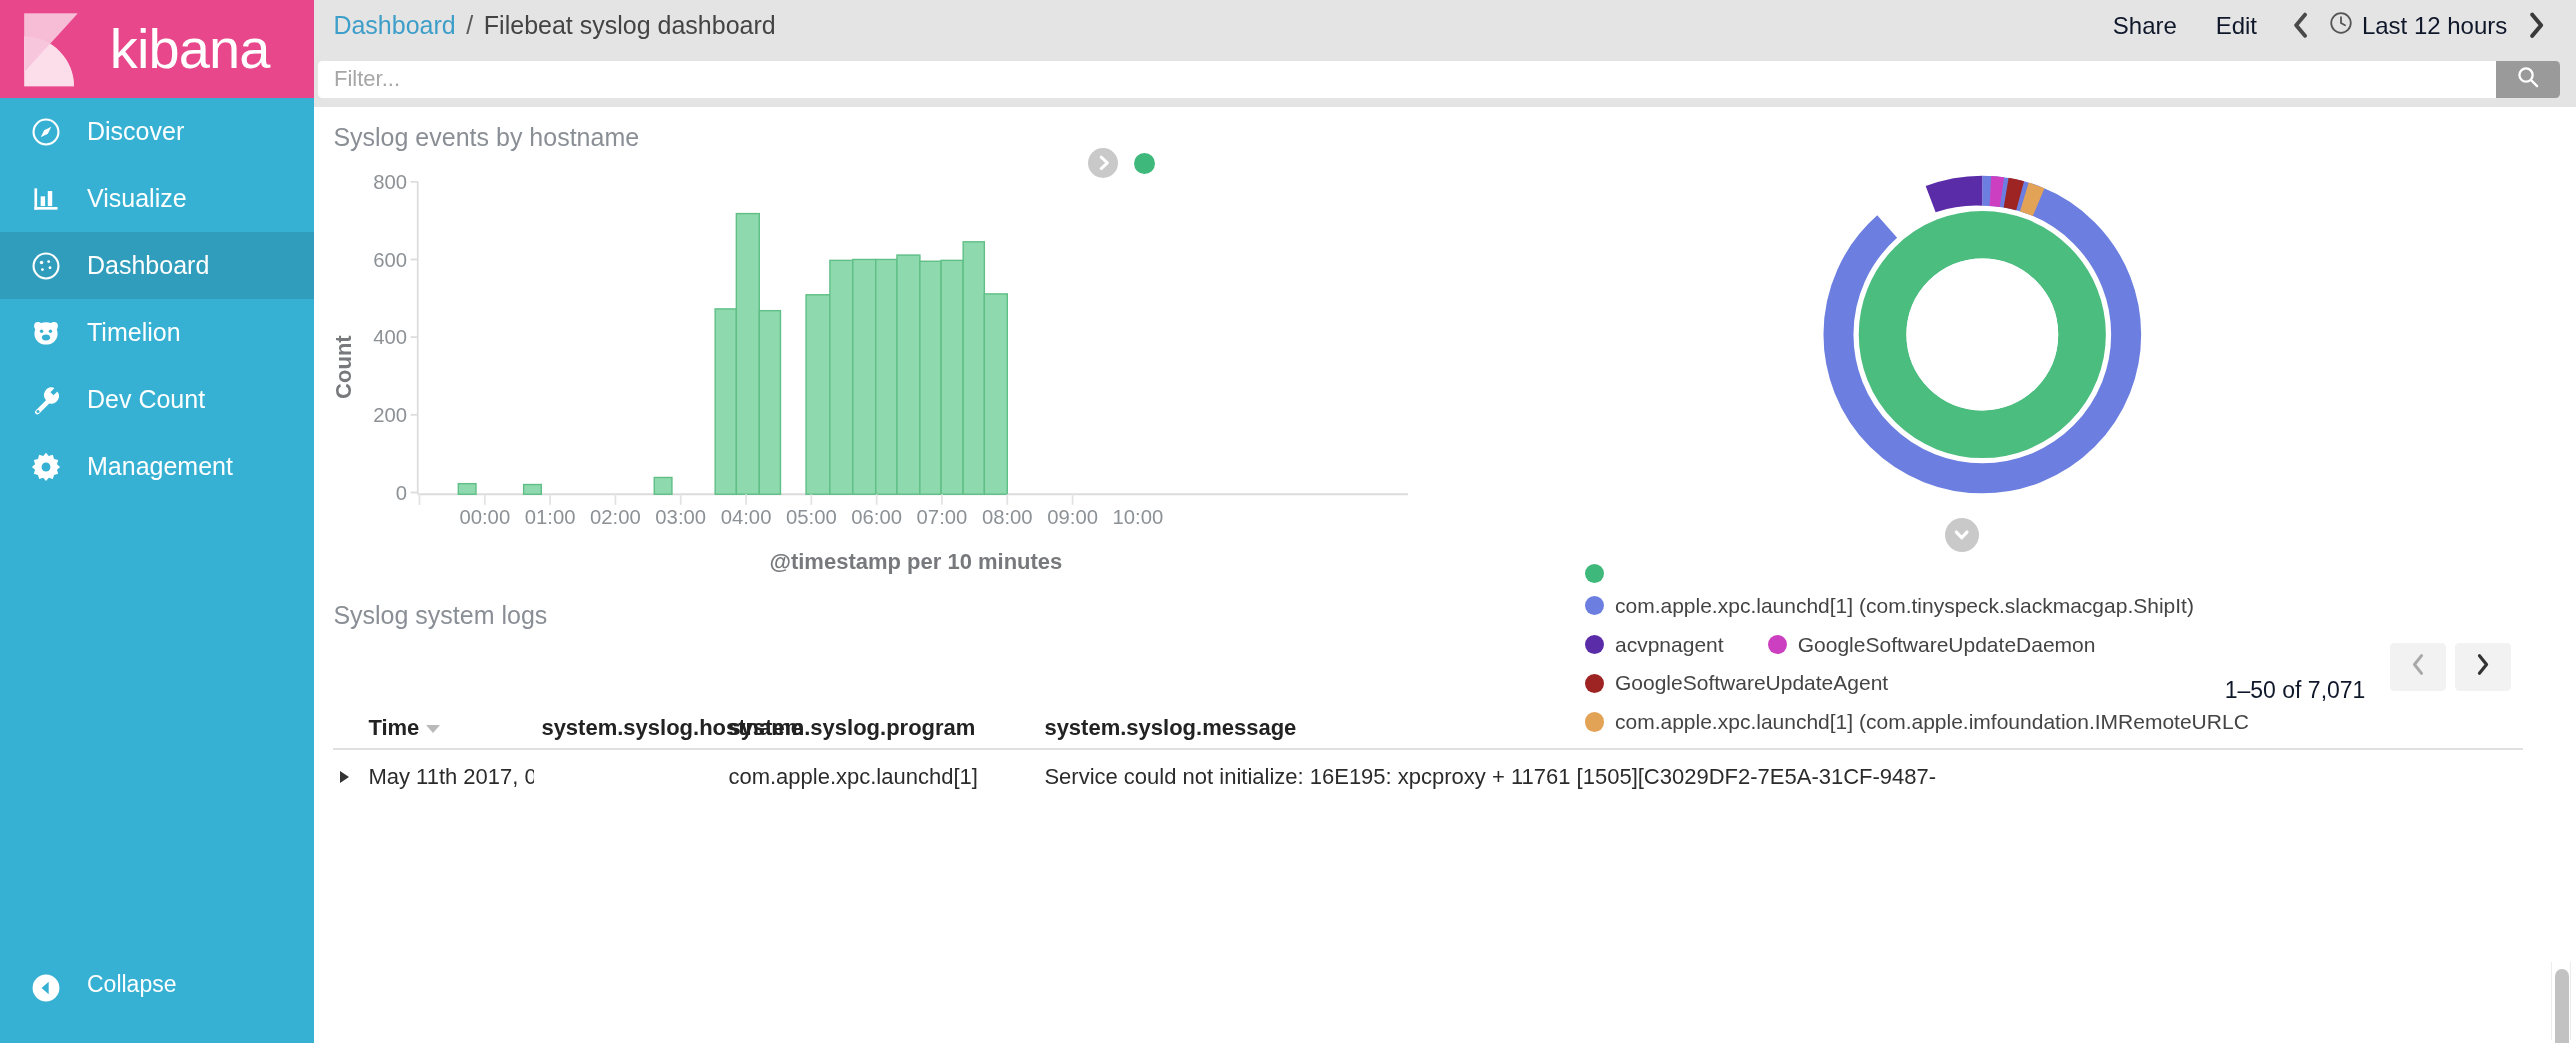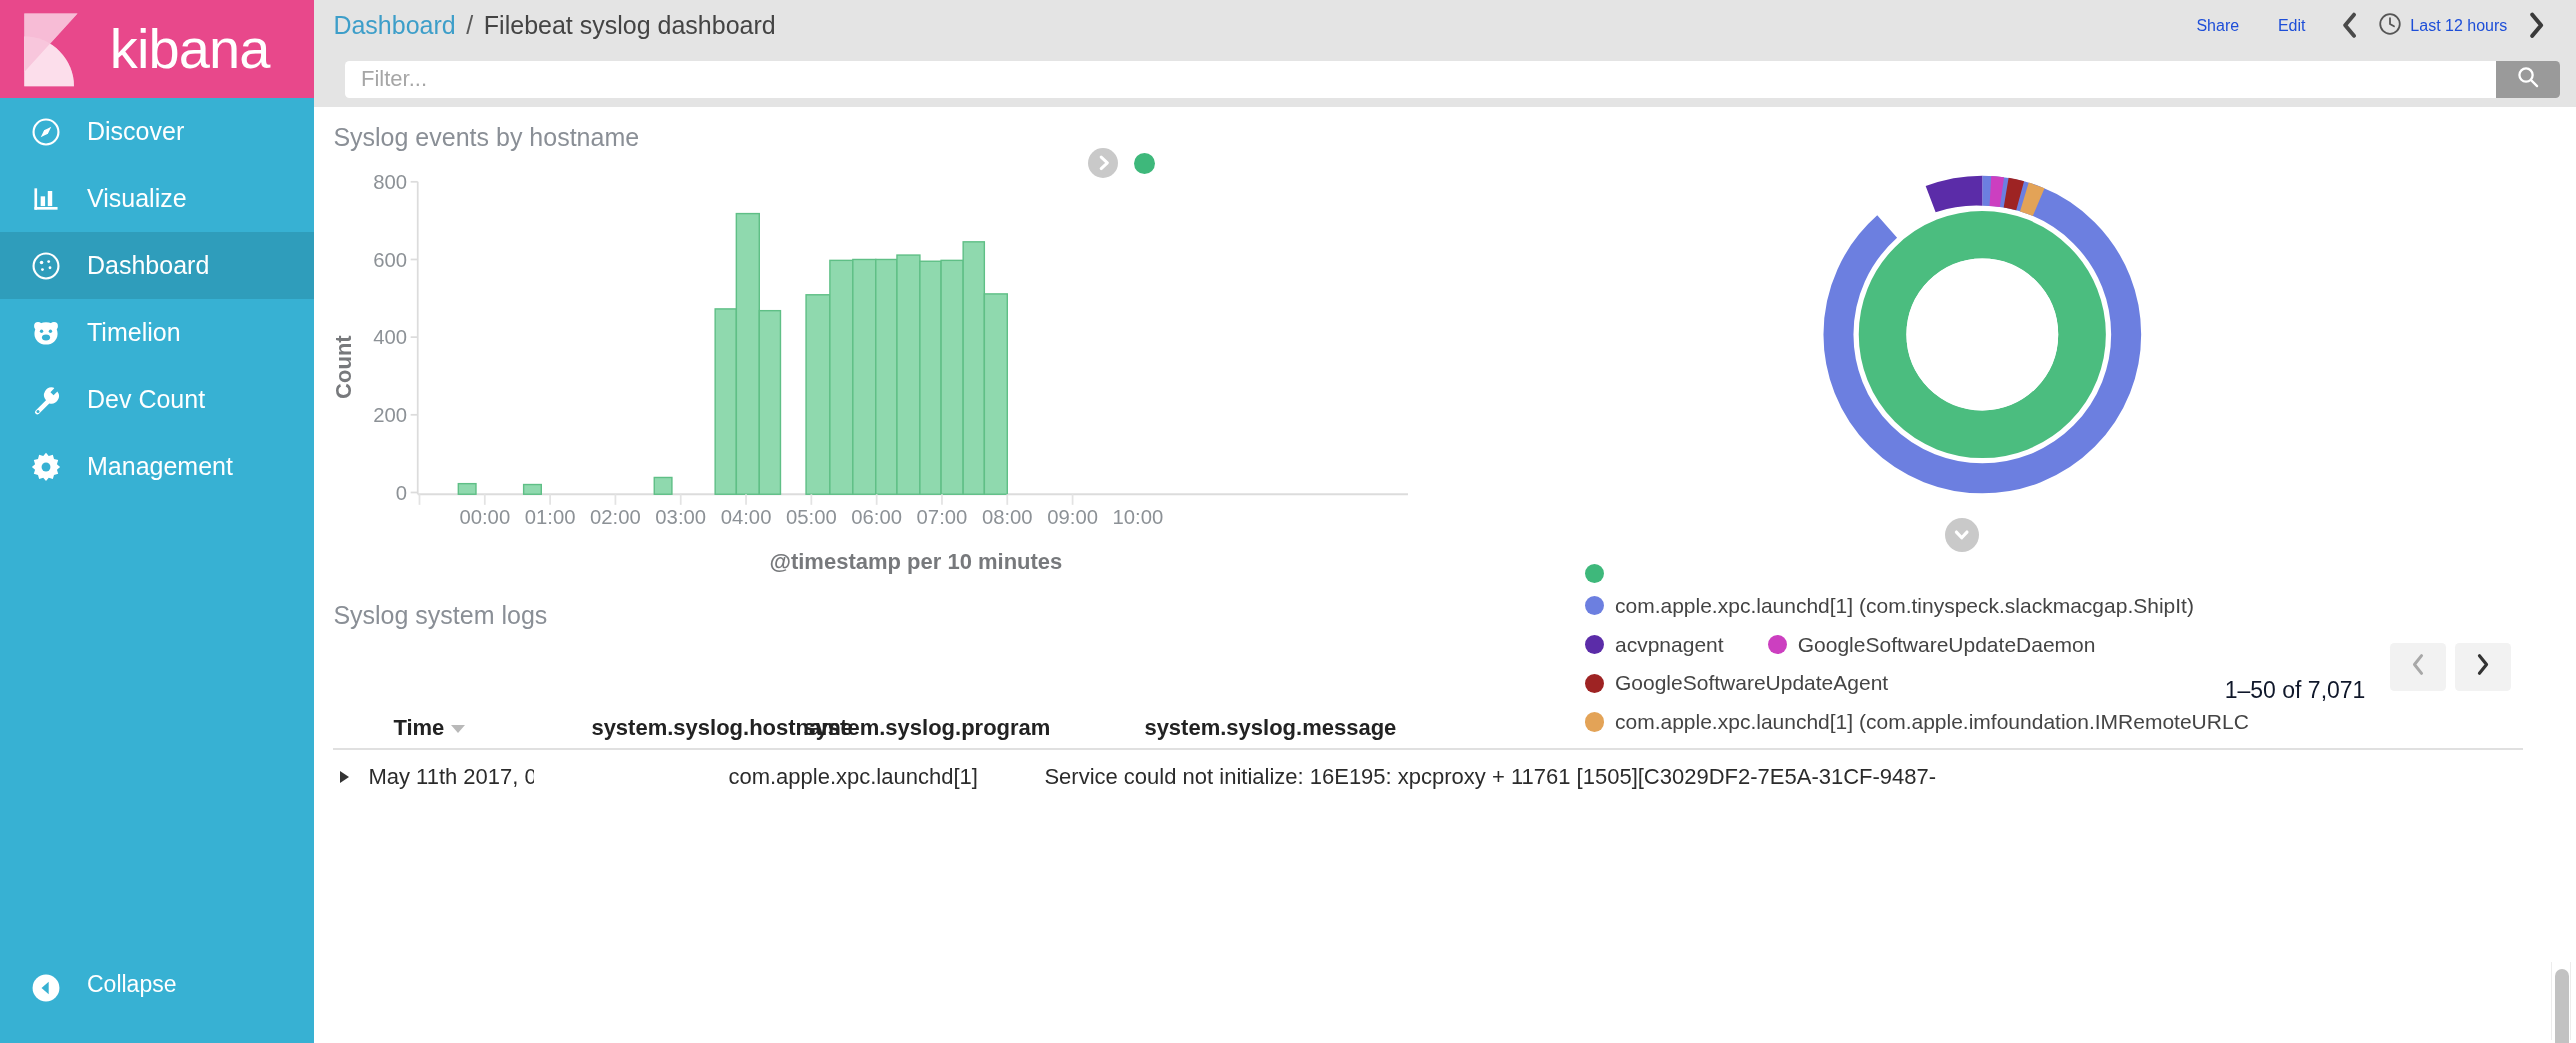--- a/index.html
+++ b/index.html
@@ -53,28 +53,28 @@
   .topbar {
     height: 51px; background: #e4e4e4;
     display: flex; align-items: center; padding: 0 16px 0 19.4px;
     flex: 0 0 51px;
   }
   .crumbs { display: flex; align-items: baseline; font-size: 25px; }
   .crumb-link { color: #3d9ec9; cursor: pointer; }
   .crumb-sep { color: #5a5a5a; margin: 0 10.6px; }
   .crumb-current { color: #444444; }
   .topbar-spacer { flex: 1 1 auto; }
-  .top-actions { display: flex; align-items: center; gap: 0; font-size: 16px; color: #1d4ed8; }
+  .top-actions { display: flex; align-items: center; gap: 0; font-size: 24px; color: #0f172a; }
   .top-action { padding: 0 19.4px; cursor: pointer; white-space: nowrap; }
   .time-chevron { padding: 0 14px; cursor: pointer; font-size: 26.5px; color: #4a4a4a; display:flex; align-items:center;}
   .time-picker { display: flex; align-items: center; gap: 8.8px; cursor: pointer; padding: 0 5.3px; }
 
   .filterbar {
     height: 56px; background: #e4e4e4; display: flex; align-items: center;
-    padding: 0 16px 0 31px; flex: 0 0 56px;
+    padding: 0 16px 0 4px; flex: 0 0 56px;
   }
   .filter-wrap { flex: 1 1 auto; display: flex; height: 37px; }
   .filter-input {
     flex: 1 1 auto; height: 37px; border: none; outline: none;
     background: #ffffff; border-radius: 4.4px 0 0 4.4px;
     font-size: 22px; color: #333; padding: 0 16px;
     font-family: "Liberation Sans", sans-serif;
   }
   .filter-input::placeholder { color: #a6a6a6; }
   .filter-btn {
@@ -139,21 +139,21 @@
   }
   .pager-count { font-size: 23px; color: #0f172a; margin-right: 16px; margin-top: 48px; }
   .pager-btn {
     width: 56px; height: 48px; background: #f2f2f2; border: none; border-radius: 4.4px;
     display: flex; align-items: center; justify-content: center; cursor: pointer;
     font-size: 28px; color: #999; margin-left: 8.8px;
   }
   .pager-btn.next { color: #333; }
 
   .logs-table { position: absolute; left: 0; top: 85px; right: 17.7px; }
-  .log-head { display: flex; align-items: flex-end; height: 55px; padding-left: 0px; gap: 25px; }
+  .log-head { display: flex; align-items: flex-end; height: 55px; padding-left: 0px; }
   .col-caret { width: 28px; flex: 0 0 28px; }
   .col-time { width: 173px; flex: 0 0 173px; }
   .col-host { width: 187px; flex: 0 0 187px; }
   .col-prog { width: 316px; flex: 0 0 316px; }
   .col-msg  { flex: 1 1 auto; }
   .log-head .hcell {
     font-size: 22px; font-weight: bold; color: #222; padding-left: 7px;
   }
   .head-sep { height: 1.8px; background: #e0e0e0; margin-top: 7px; }
   .log-row { display: flex; align-items: center; height: 55px; font-size: 22px; color: #2b2b2b; }

